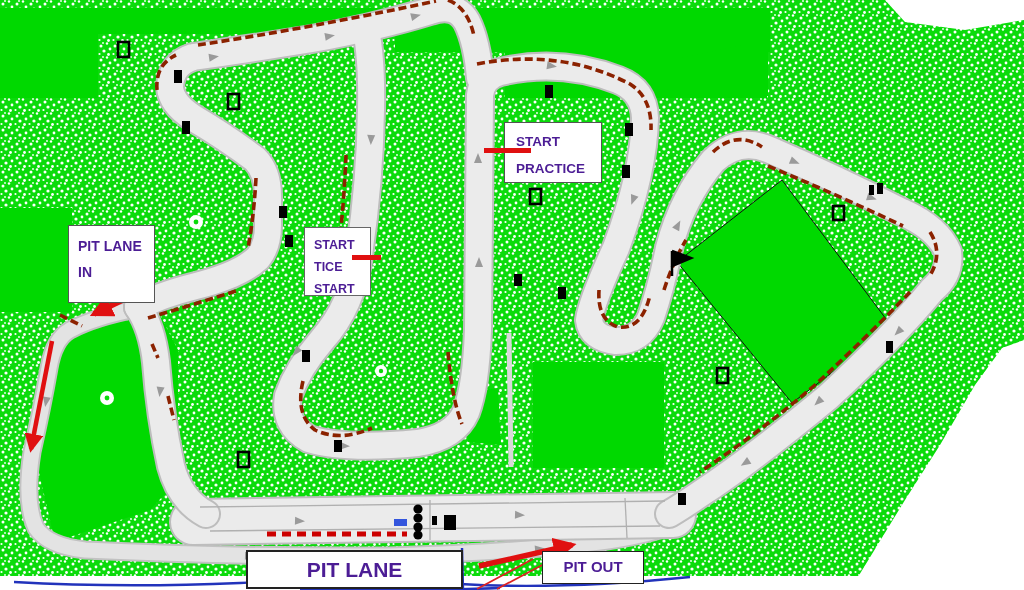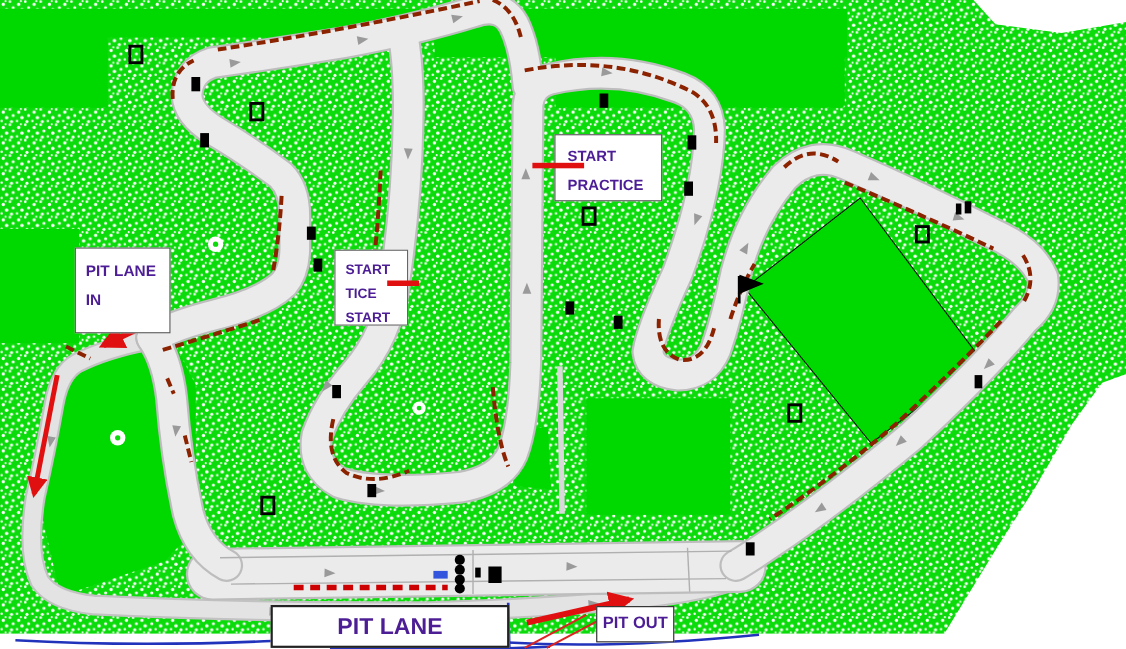--- a/index.html
+++ b/index.html
@@ -9,21 +9,21 @@
   .label-box{position:absolute;background:#ffffff;border:1.5px solid #555;color:#4c1d95;
              font-weight:bold;z-index:5;box-sizing:border-box;}
   #pit-lane-in-box{left:68px;top:225px;width:87px;height:78px;font-size:14px;
                    line-height:26px;padding:7px 0 0 9px;}
   #start-practice-upper-box{left:504px;top:122px;width:98px;height:61px;font-size:13.5px;
                    line-height:27px;padding:5px 0 0 11px;}
   #start-practice-lower-box{left:304px;top:227px;width:67px;height:69px;font-size:12.5px;
                    line-height:22px;padding:6px 0 0 9px;border-color:#666;}
   #pit-lane-box{left:246px;top:550px;width:217px;height:39px;font-size:21px;
                 line-height:36px;text-align:center;border:2px solid #222;z-index:6;}
-  #pit-out-box{left:542px;top:551px;width:71px;height:33px;font-size:15px;
+  #pit-out-box{left:542px;top:551px;width:102px;height:33px;font-size:15px;
                line-height:30px;text-align:center;border:1.5px solid #222;z-index:6;}
   .start-line{position:absolute;height:5px;background:#e01010;z-index:7;}
   #start-line-upper{left:484px;top:148px;width:47px;}
   #start-line-lower{left:352px;top:255px;width:29px;}
   .lbl-line{display:block;}
 </style>
 </head>
 <body>
 
 <div id="stage">

